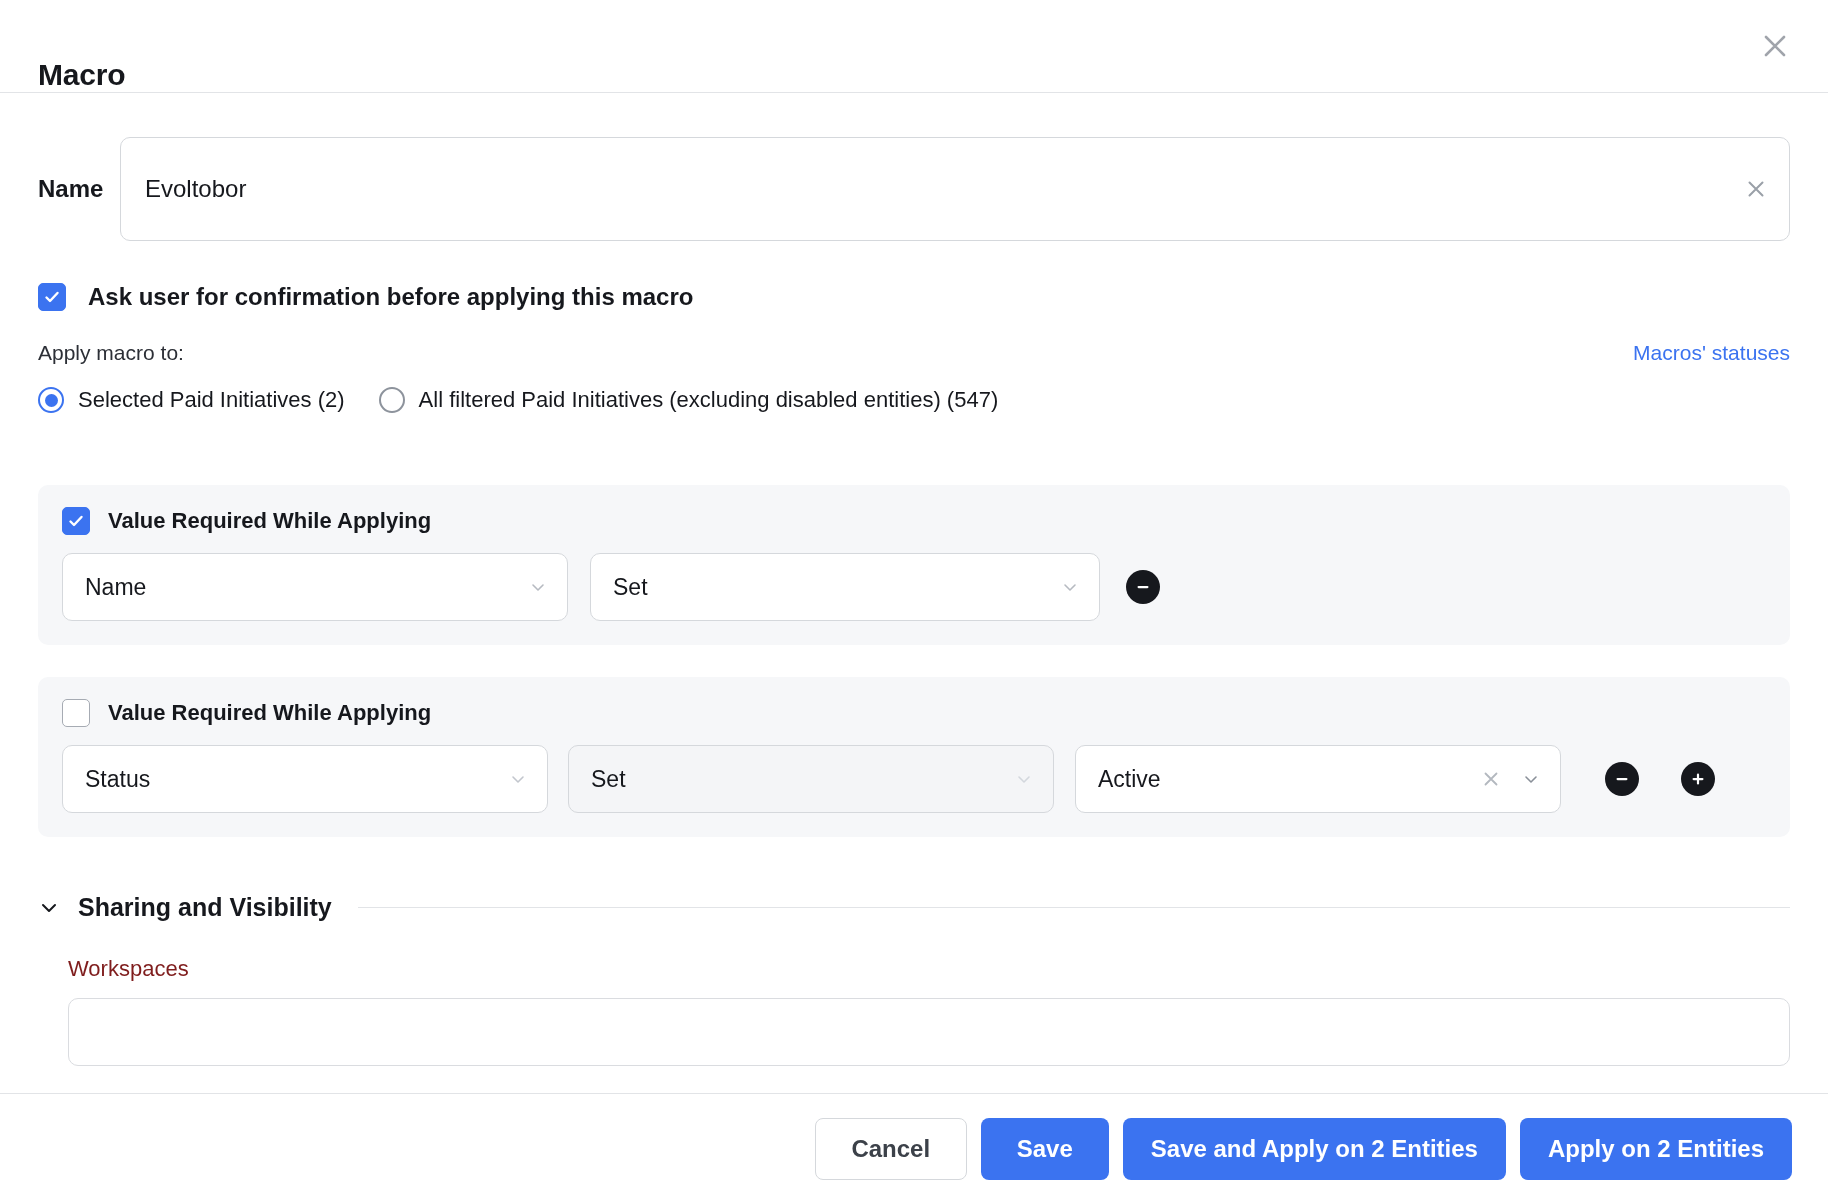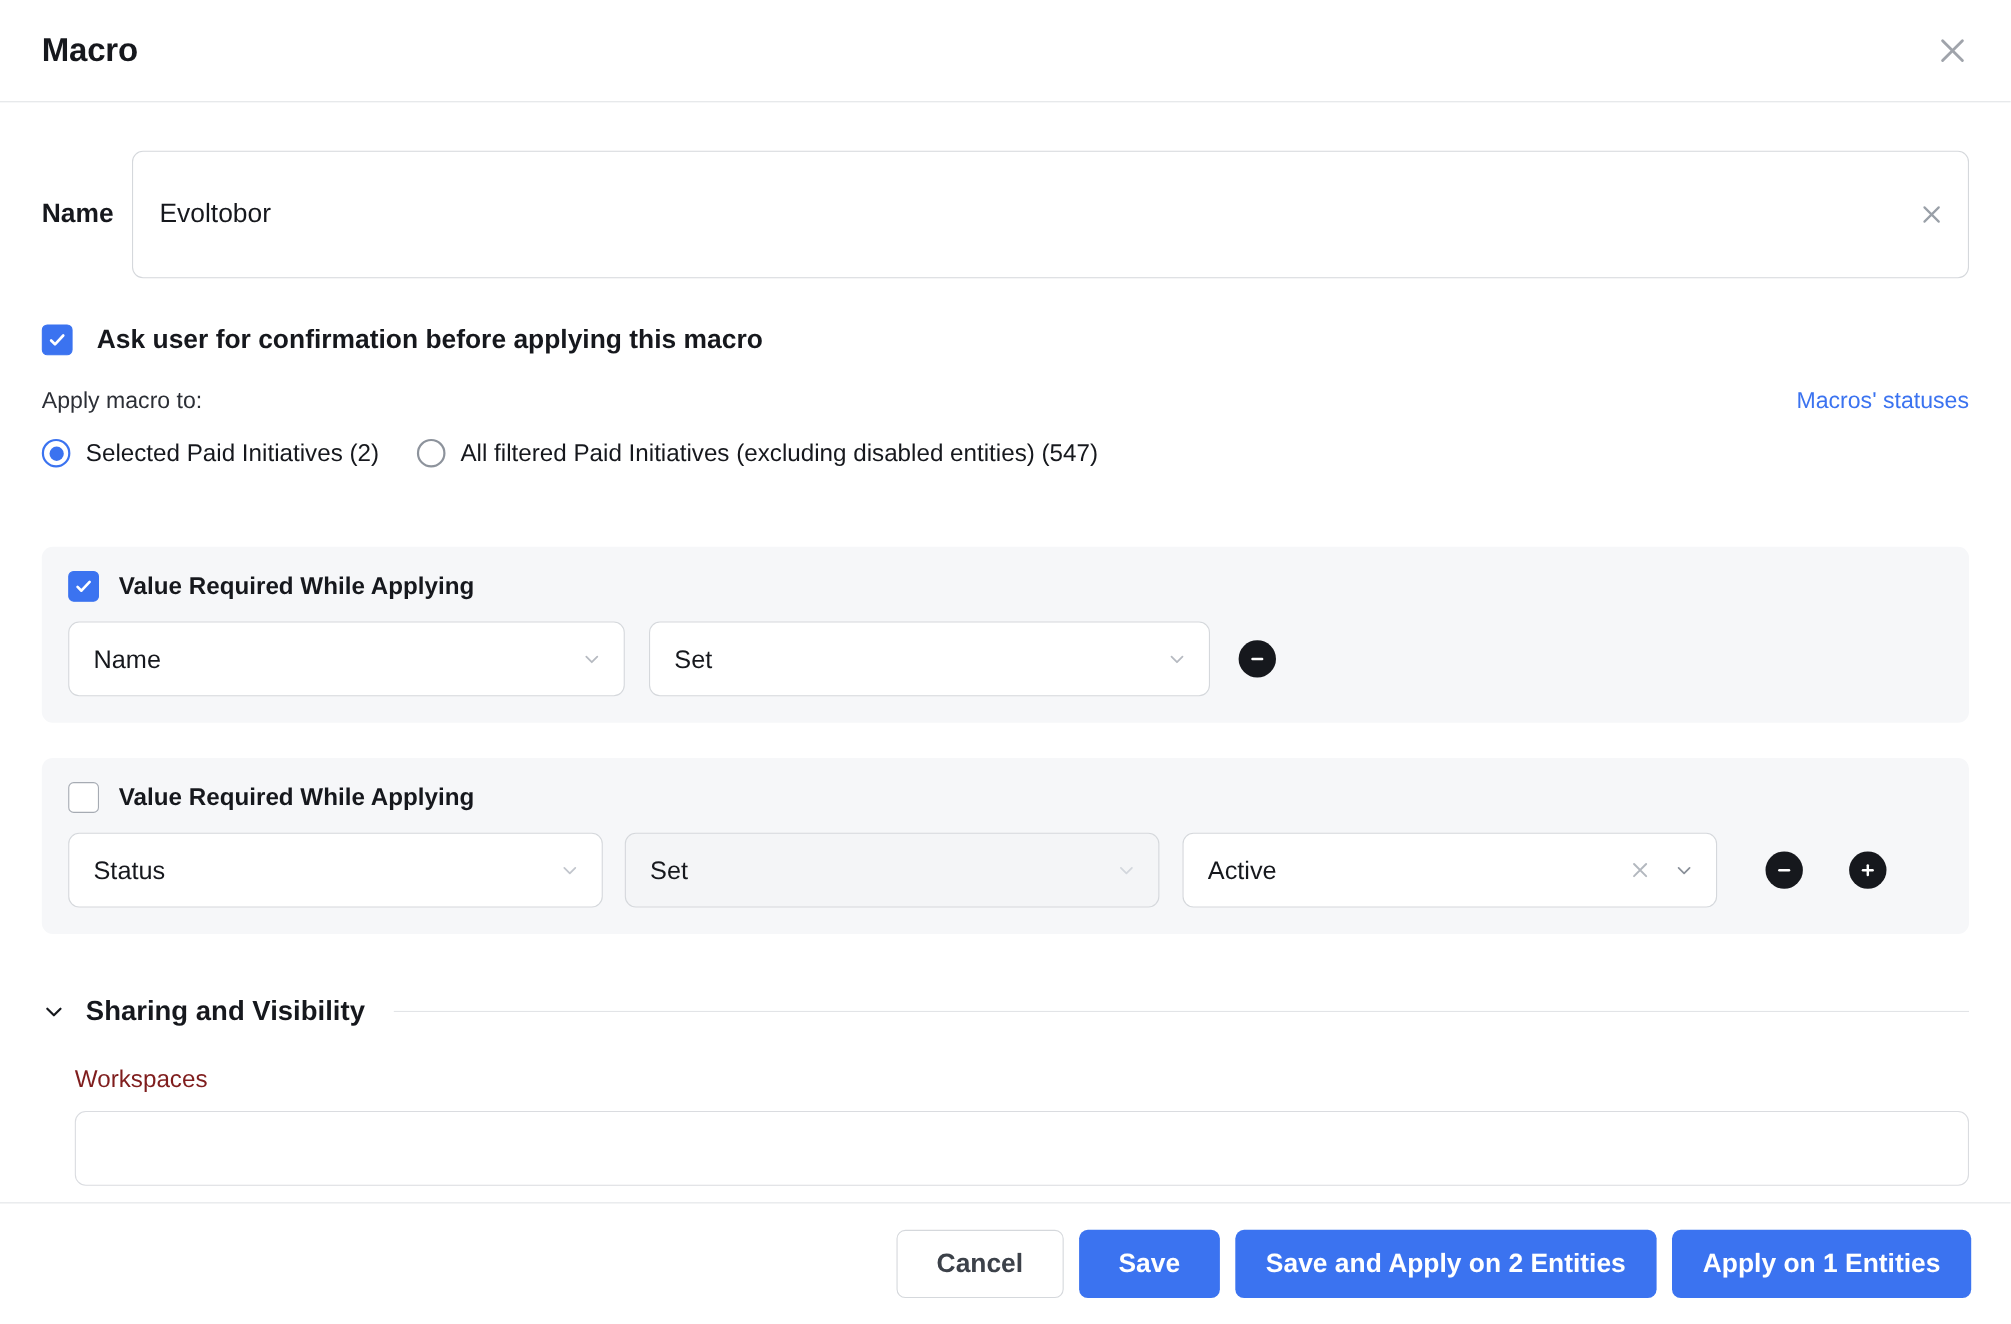--- a/index.html
+++ b/index.html
@@ -20,21 +20,21 @@
     display: flex;
     flex-direction: column;
   }
 
   
   .modal-header {
     height: 93px;
     flex: 0 0 93px;
     border-bottom: 1px solid #e2e4e7;
     display: flex;
-    align-items: center;
+    align-items: flex-end;
     padding: 0 36px 0 38px;
     position: relative;
   }
   .modal-title {
     font-size: 30px;
     font-weight: 700;
     color: #16181d;
     letter-spacing: -0.2px;
   }
   .close-btn {
@@ -70,21 +70,21 @@
   .name-label {
     font-size: 24px;
     font-weight: 700;
     color: #16181d;
     width: 82px;
     flex: 0 0 82px;
   }
   .name-input-wrap {
     position: relative;
     flex: 1 1 auto;
-    height: 116px;
+    height: 104px;
     border: 1px solid #d5d8dc;
     border-radius: 10px;
     background: #fff;
     display: flex;
     align-items: center;
     padding: 0 56px 0 24px;
   }
   .name-input-wrap input {
     border: none;
     outline: none;
@@ -530,16 +530,16 @@
 
     <div class="workspaces-label">Workspaces</div>
     <div class="workspaces-input"></div>
 
   </div>
 
   <div class="modal-footer">
     <button class="btn btn-secondary">Cancel</button>
     <button class="btn btn-primary btn-save">Save</button>
     <button class="btn btn-primary">Save and Apply on 2 Entities</button>
-    <button class="btn btn-primary">Apply on 1 Entities</button>
+    <button class="btn btn-primary">Apply on 2 Entities</button>
   </div>
 
 </div>
 
 </body></html>

